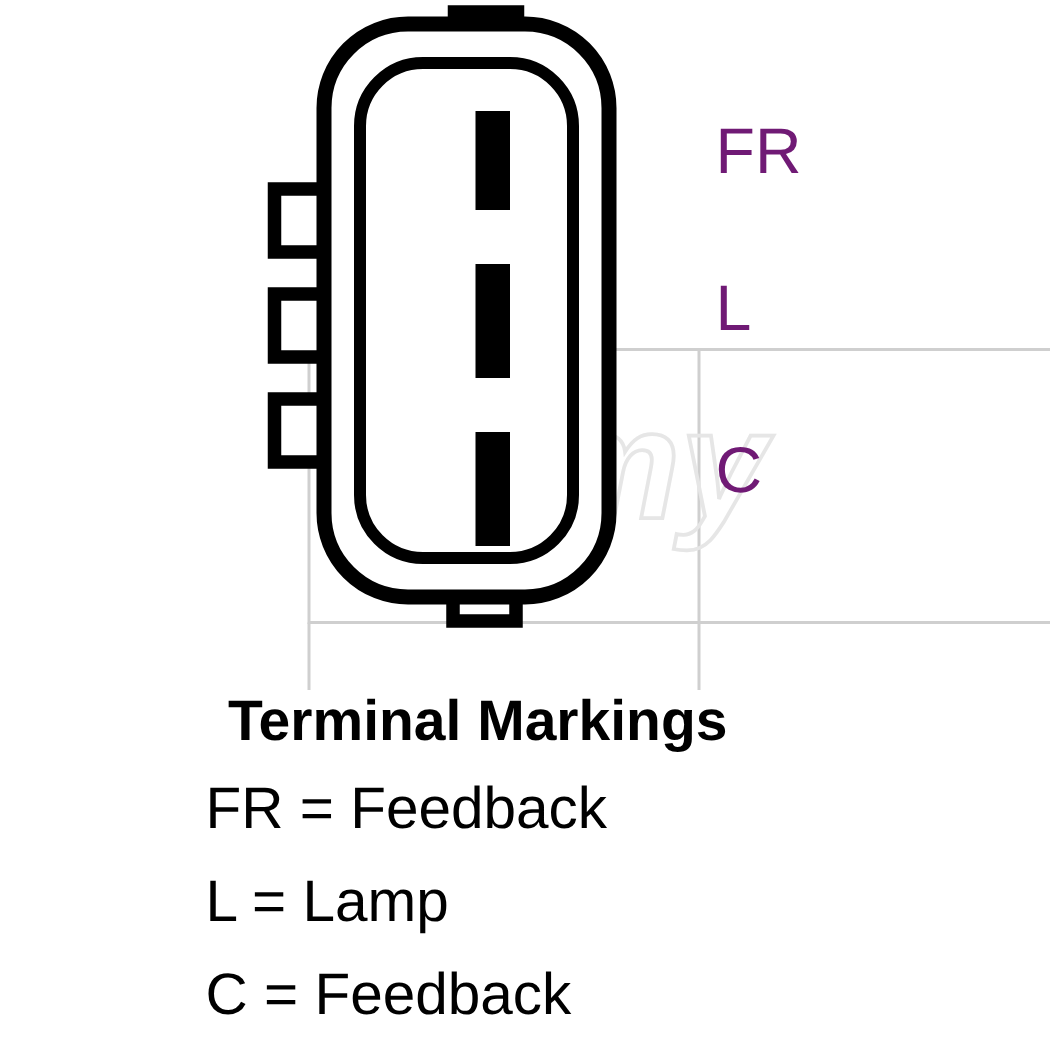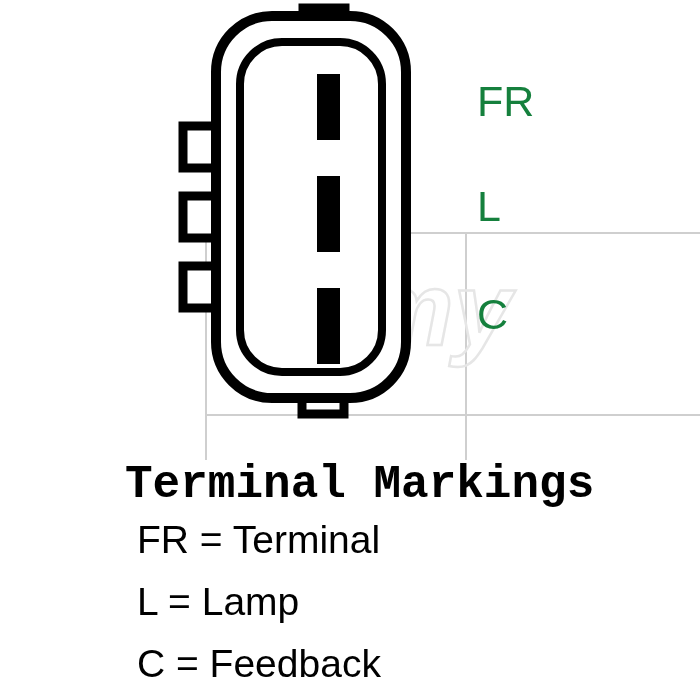--- a/index.html
+++ b/index.html
@@ -38,43 +38,42 @@
     height: 460px;
   }
 
   
   .term-label {
     position: absolute;
     font-family: "Liberation Sans", sans-serif;
     font-weight: 400;
     font-size: 43px;
     line-height: 1;
-    color: #15803d;
+    color: #701a75;
     white-space: nowrap;
   }
   .term-label.fr { left: 477px; top: 80px; }
   .term-label.l  { left: 477px; top: 185px; }
   .term-label.c  { left: 477px; top: 293px; }
 
   
   .legend {
     position: absolute;
     left: 0;
     top: 462px;
     width: 700px;
   }
   .legend-title {
     position: absolute;
-    left: 125px;
+    left: 152px;
     top: 0px;
-    font-size: 46px;
+    font-size: 38px;
     font-weight: 700;
     line-height: 1;
     white-space: nowrap;
-    font-family: Liberation Mono, monospace;
   }
   .legend-line {
     position: absolute;
     left: 137px;
     font-size: 39px;
     font-weight: 400;
     line-height: 1;
     white-space: nowrap;
   }
   .legend-line.n0 { top: 58px; }
@@ -126,18 +125,18 @@
     </svg>
   </div>
 
   <div class="term-label fr">FR</div>
   <div class="term-label l">L</div>
   <div class="term-label c">C</div>
 
   <div class="legend">
     <div class="legend-title">Terminal Markings</div>
 
-    <div class="legend-line n0">FR = Terminal</div>
+    <div class="legend-line n0">FR = Feedback</div>
     <div class="legend-line n1">L = Lamp</div>
     <div class="legend-line n2">C = Feedback</div>
   </div>
 
 </div>
 
 </body></html>

